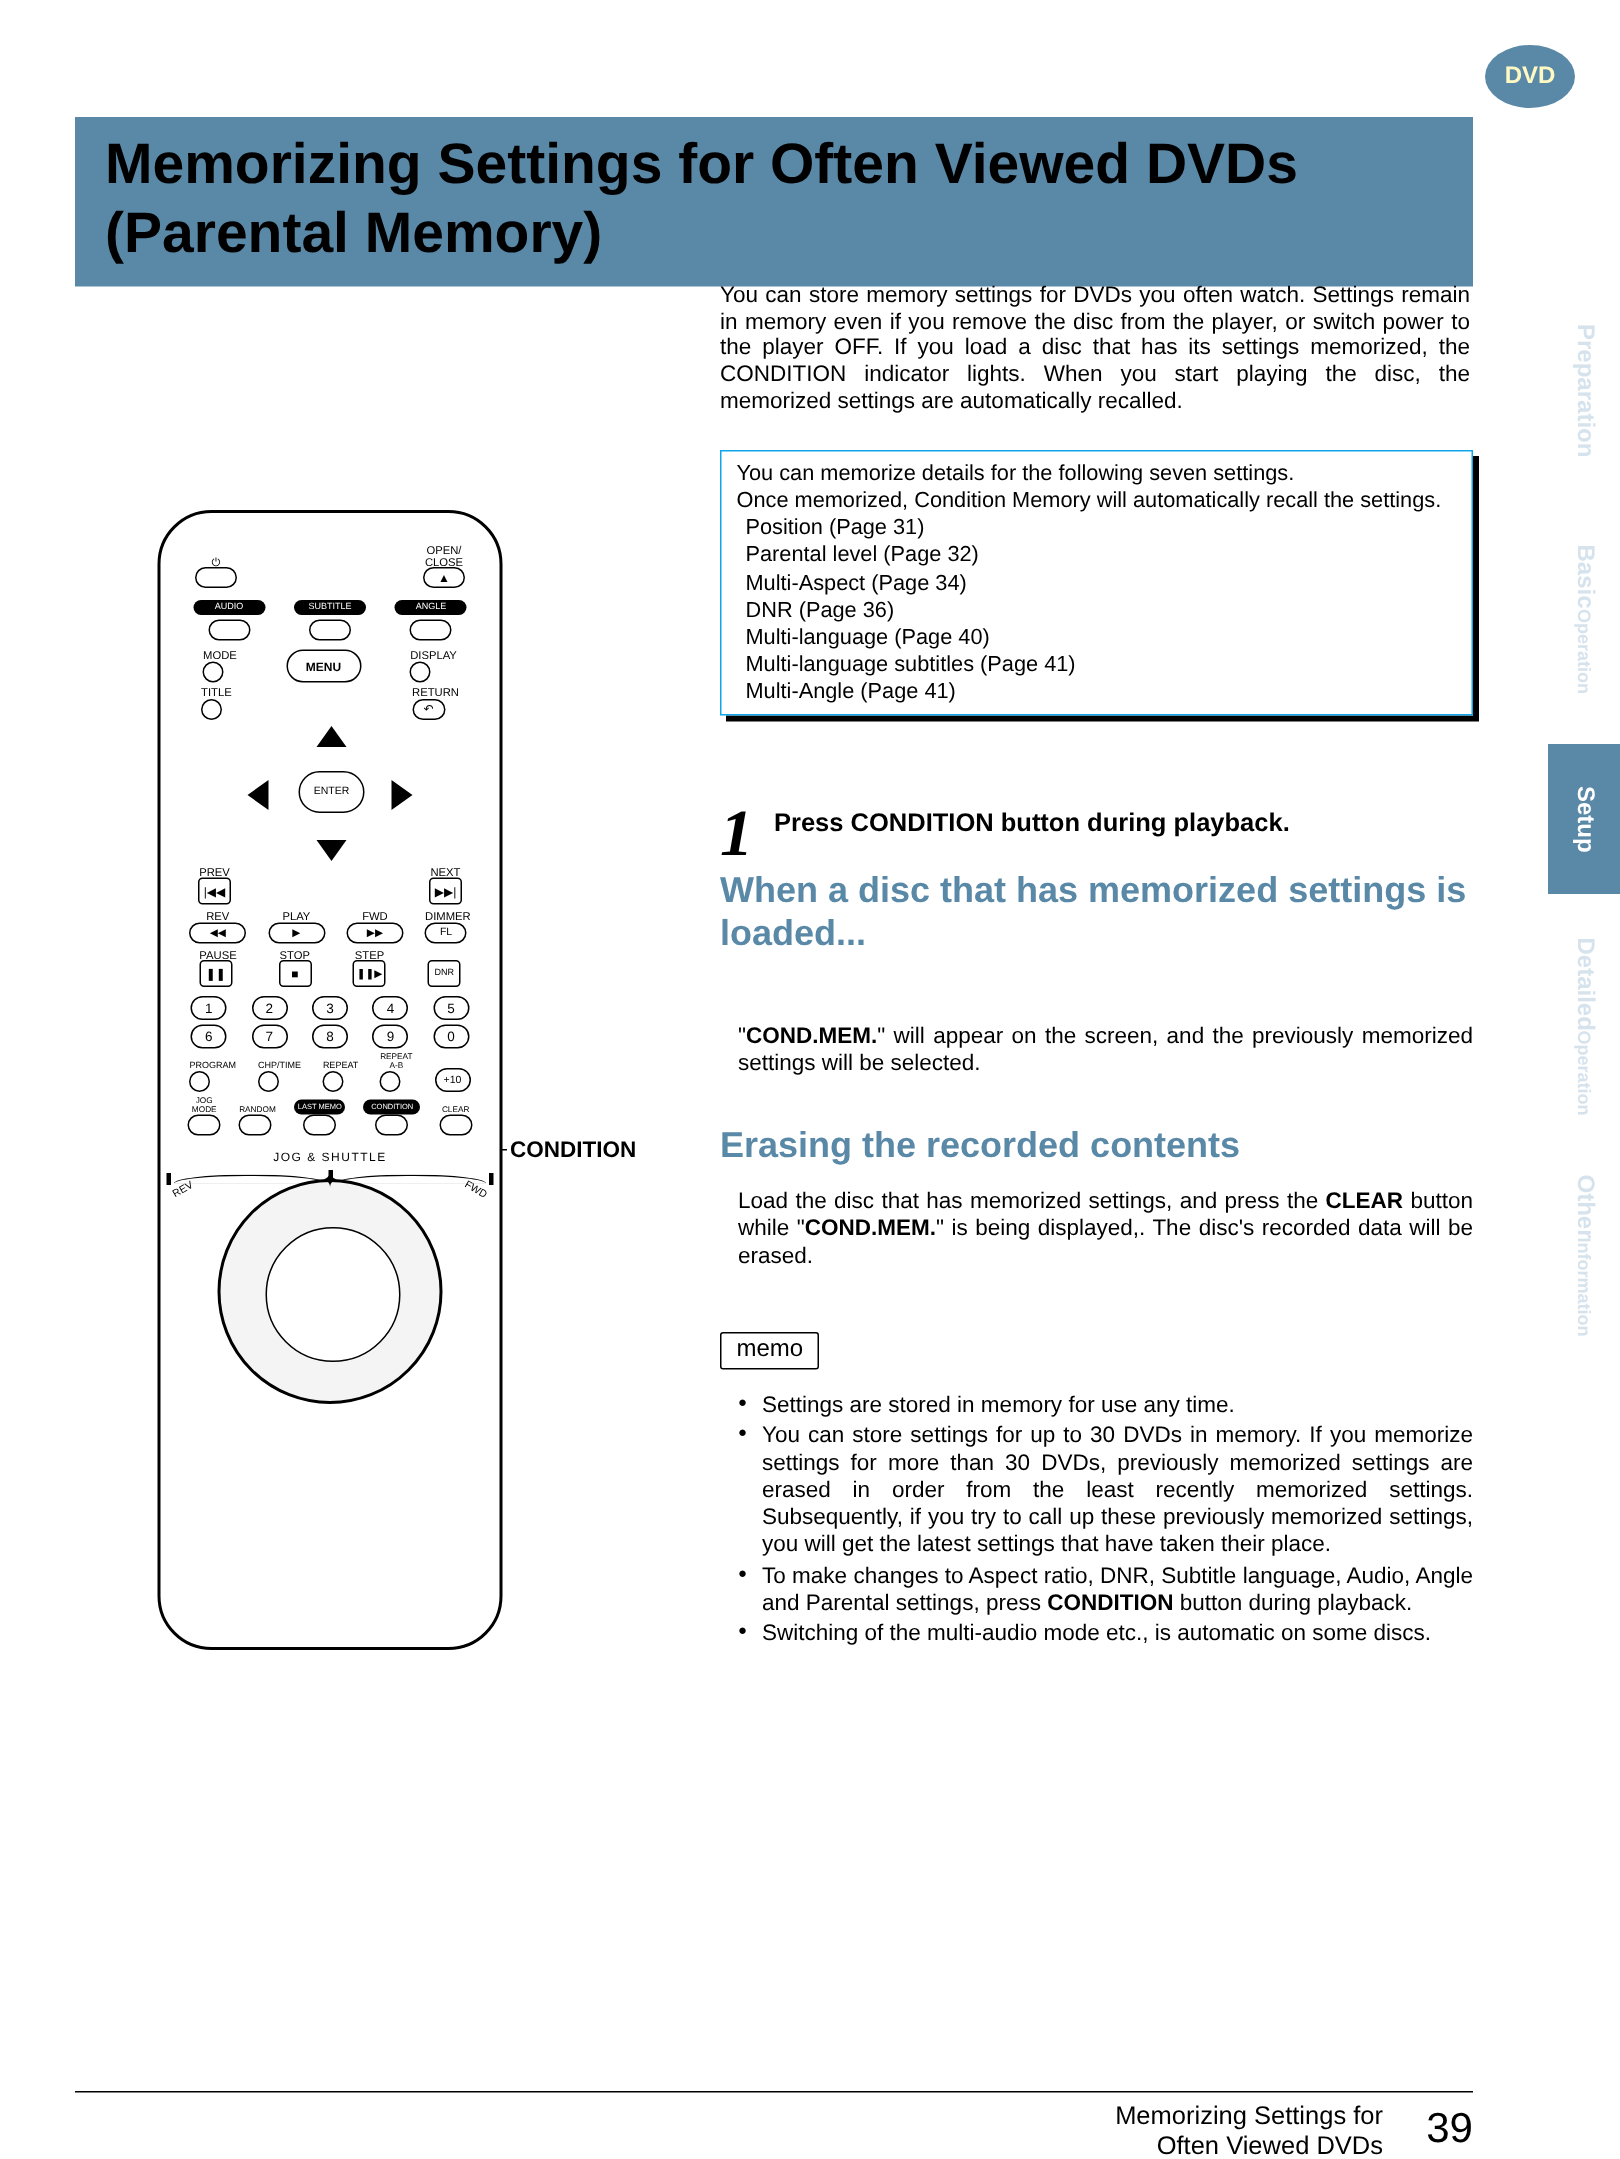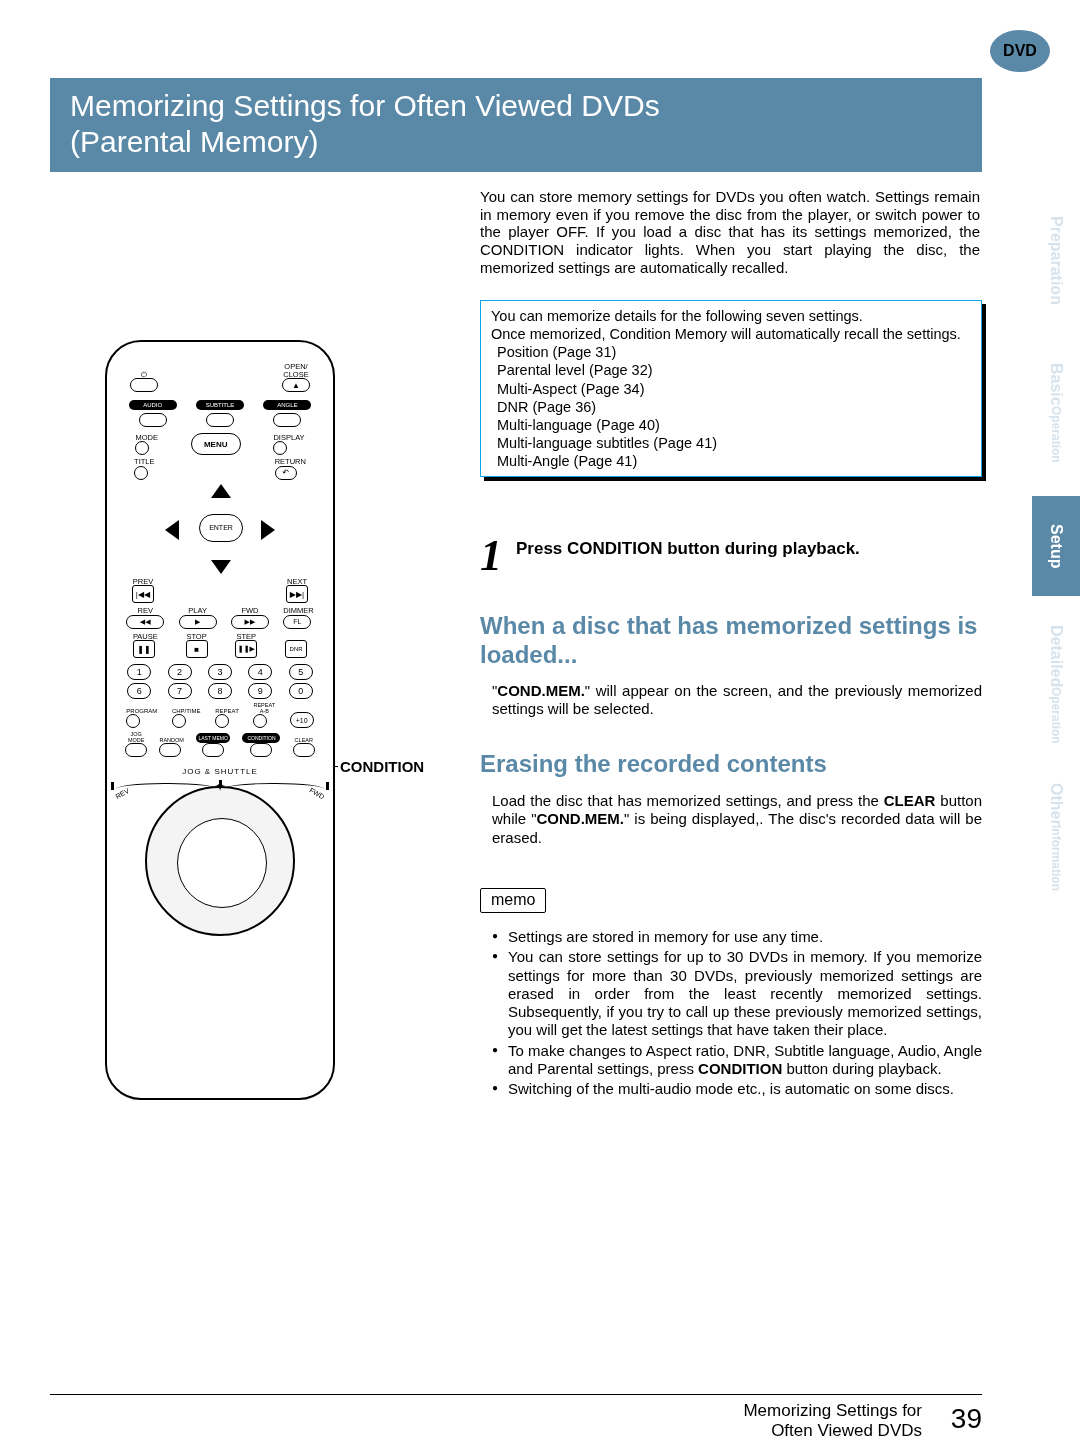--- a/index.html
+++ b/index.html
@@ -12,31 +12,31 @@
     font-size: 15px;
     color: #000;
   }
   .dvd-logo {
     position: absolute;
     top: 30px; right: 30px;
     width: 60px; height: 42px;
     background: #5a89a8;
     border-radius: 50% / 50%;
     display:flex; align-items:center; justify-content:center;
-    color:#000000; font-weight:bold; font-size:16px;
+    color:#fef9c3; font-weight:bold; font-size:16px;
     letter-spacing:0;
   }
   .title-bar {
     position: absolute;
     top: 78px; left: 50px;
     width: 932px;
     background: #5a89a8;
-    color: #ffffff;
-    font-size: 30px;
-    font-weight: normal;
+    color: #000000;
+    font-size: 38px;
+    font-weight: bold;
     padding: 10px 20px 12px 20px;
     line-height: 1.2;
   }
   .intro-text {
     position: absolute;
     top: 188px; left: 480px; width: 500px;
     text-align: justify;
     line-height: 1.18;
   }
   .settings-box {
@@ -63,21 +63,21 @@
     line-height: 0.8;
     margin-right: 14px;
   }
   .step-text { font-weight: bold; font-size: 17px; line-height:1.25; }
   .subheading {
     color: #5a89a8;
     font-weight: bold;
     font-size: 24px;
     line-height: 1.2;
   }
-  .sh1 { position:absolute; top: 612px; left: 480px; width: 500px; }
+  .sh1 { position:absolute; top: 580px; left: 480px; width: 500px; }
   .body-p { position:absolute; left: 492px; width: 490px; text-align: justify; line-height:1.22; }
   .p-cond { top: 682px; }
   .sh2 { position:absolute; top: 750px; left: 480px; width: 500px; }
   .p-erase { top: 792px; }
   .memo-label {
     position:absolute; top: 888px; left: 480px;
     border: 1px solid #000;
     border-radius: 2px;
     padding: 2px 10px 3px 10px;
     font-size: 16px;
@@ -254,21 +254,21 @@
       <div class="blackbar">AUDIO</div>
       <div class="blackbar">SUBTITLE</div>
       <div class="blackbar">ANGLE</div>
     </div>
     <div class="rrow">
       <div class="rbtn-oval"></div>
       <div class="rbtn-oval"></div>
       <div class="rbtn-oval"></div>
     </div>
 
-    <div class="rrow" style="margin-top:6px;align-items:flex-end">
+    <div class="rrow" style="margin-top:6px;align-items:flex-start">
       <div style="text-align:center">
         <div class="rlbl">MODE</div>
         <div class="rbtn-round"></div>
       </div>
       <div class="menu-oval">MENU</div>
       <div style="text-align:center">
         <div class="rlbl">DISPLAY</div>
         <div class="rbtn-round"></div>
       </div>
     </div>

